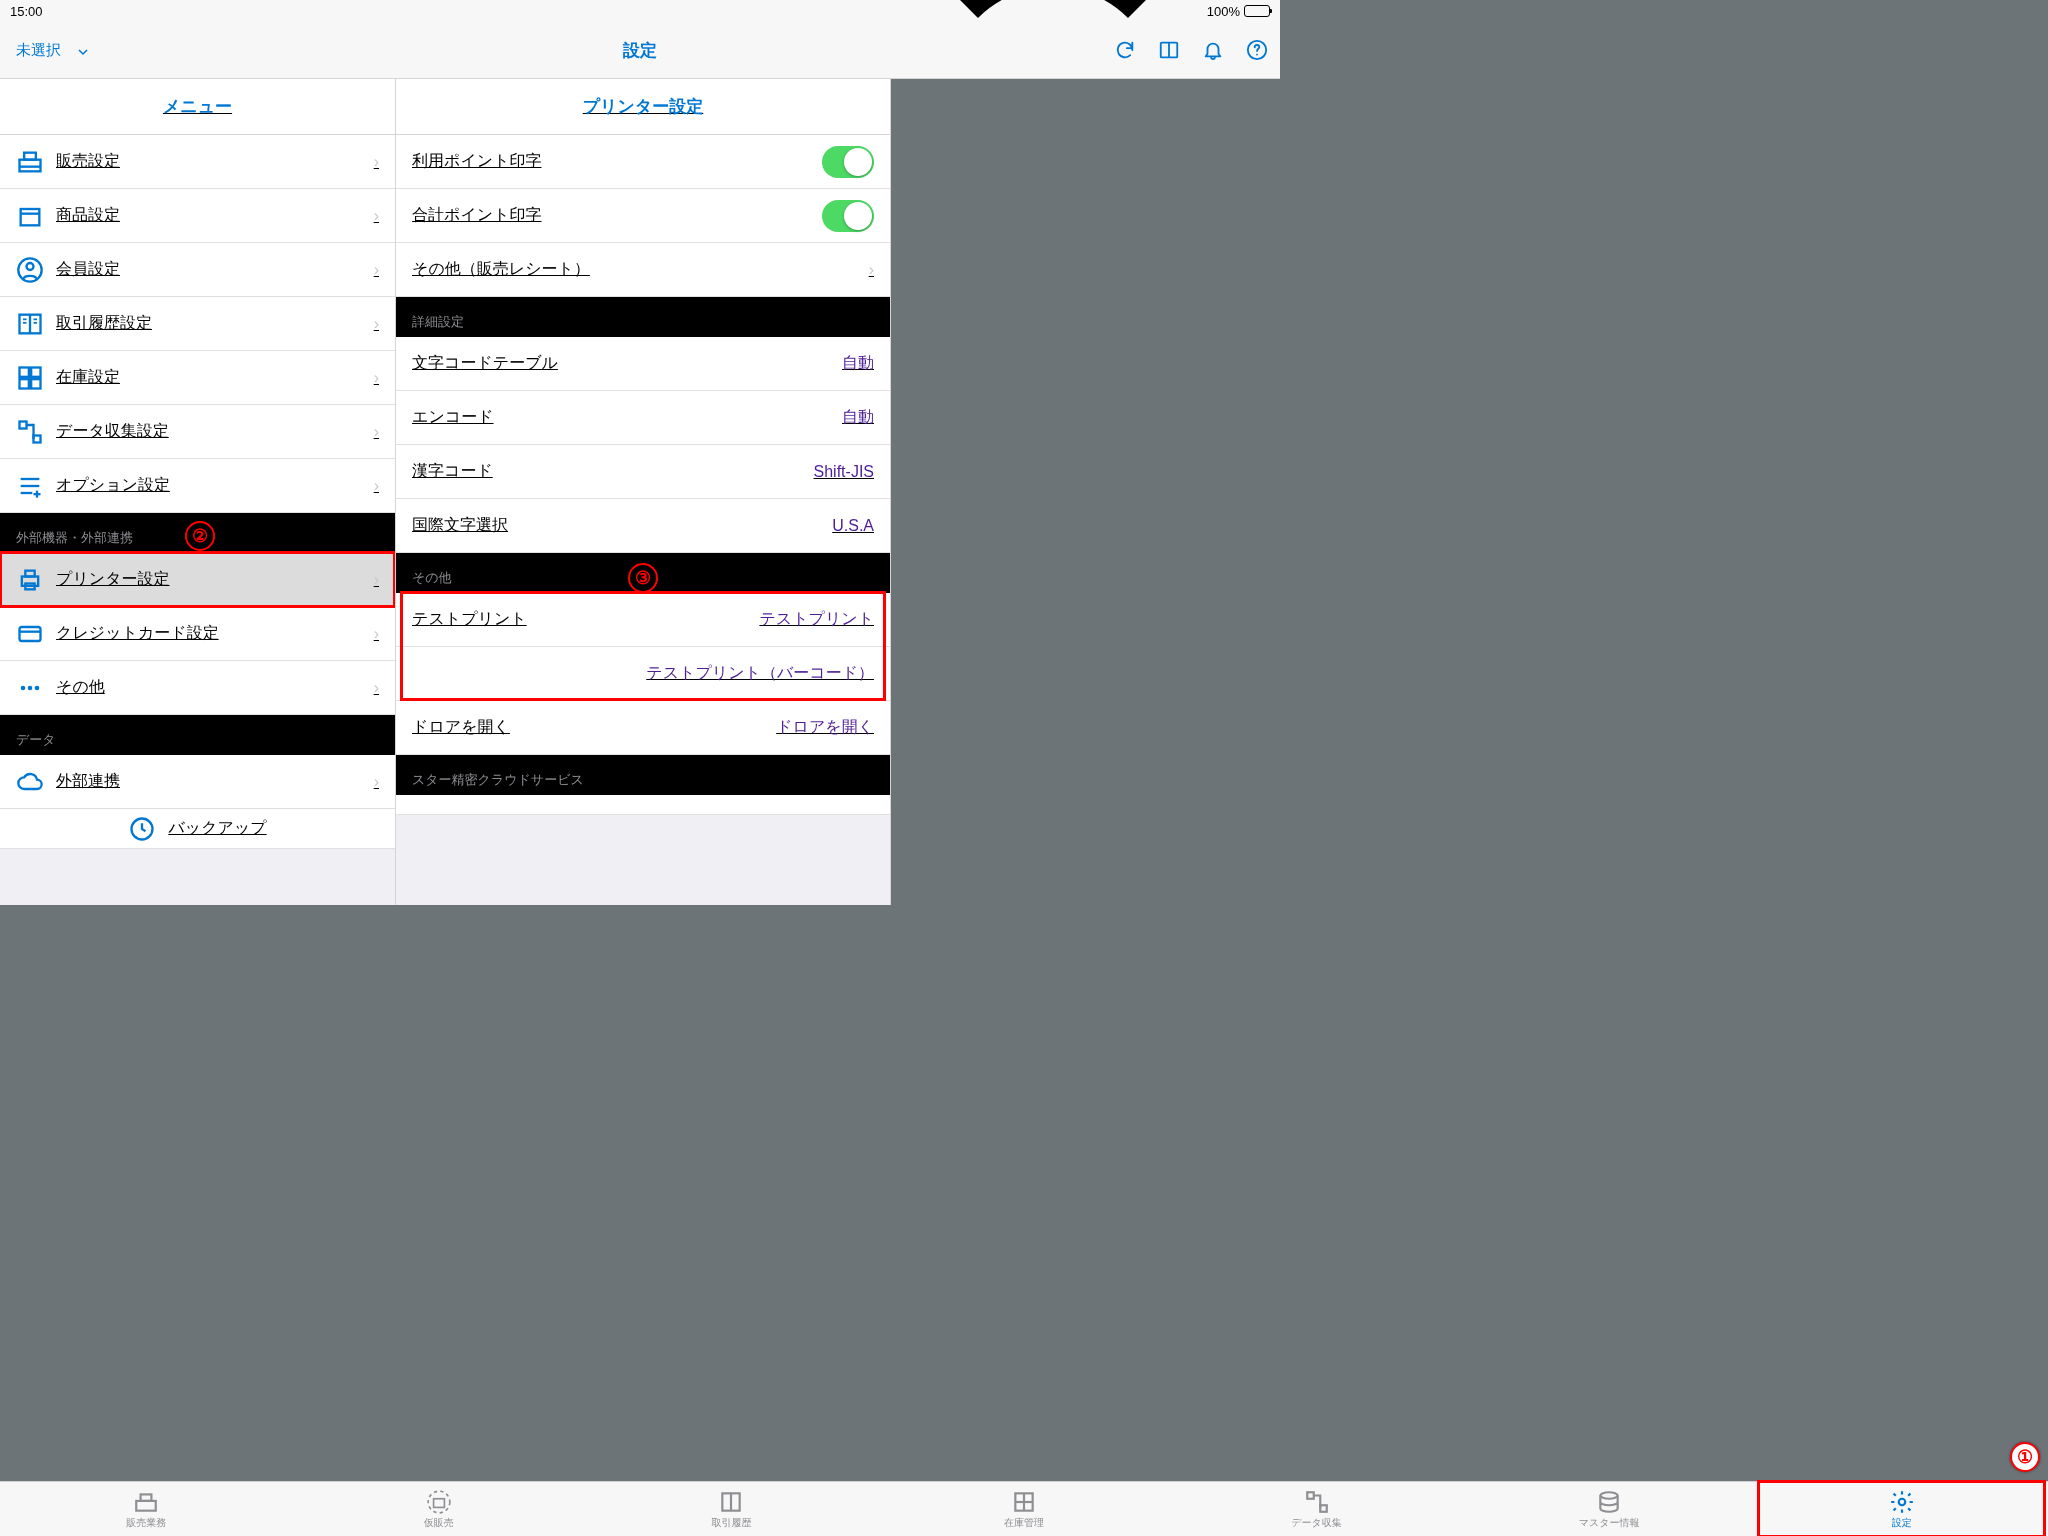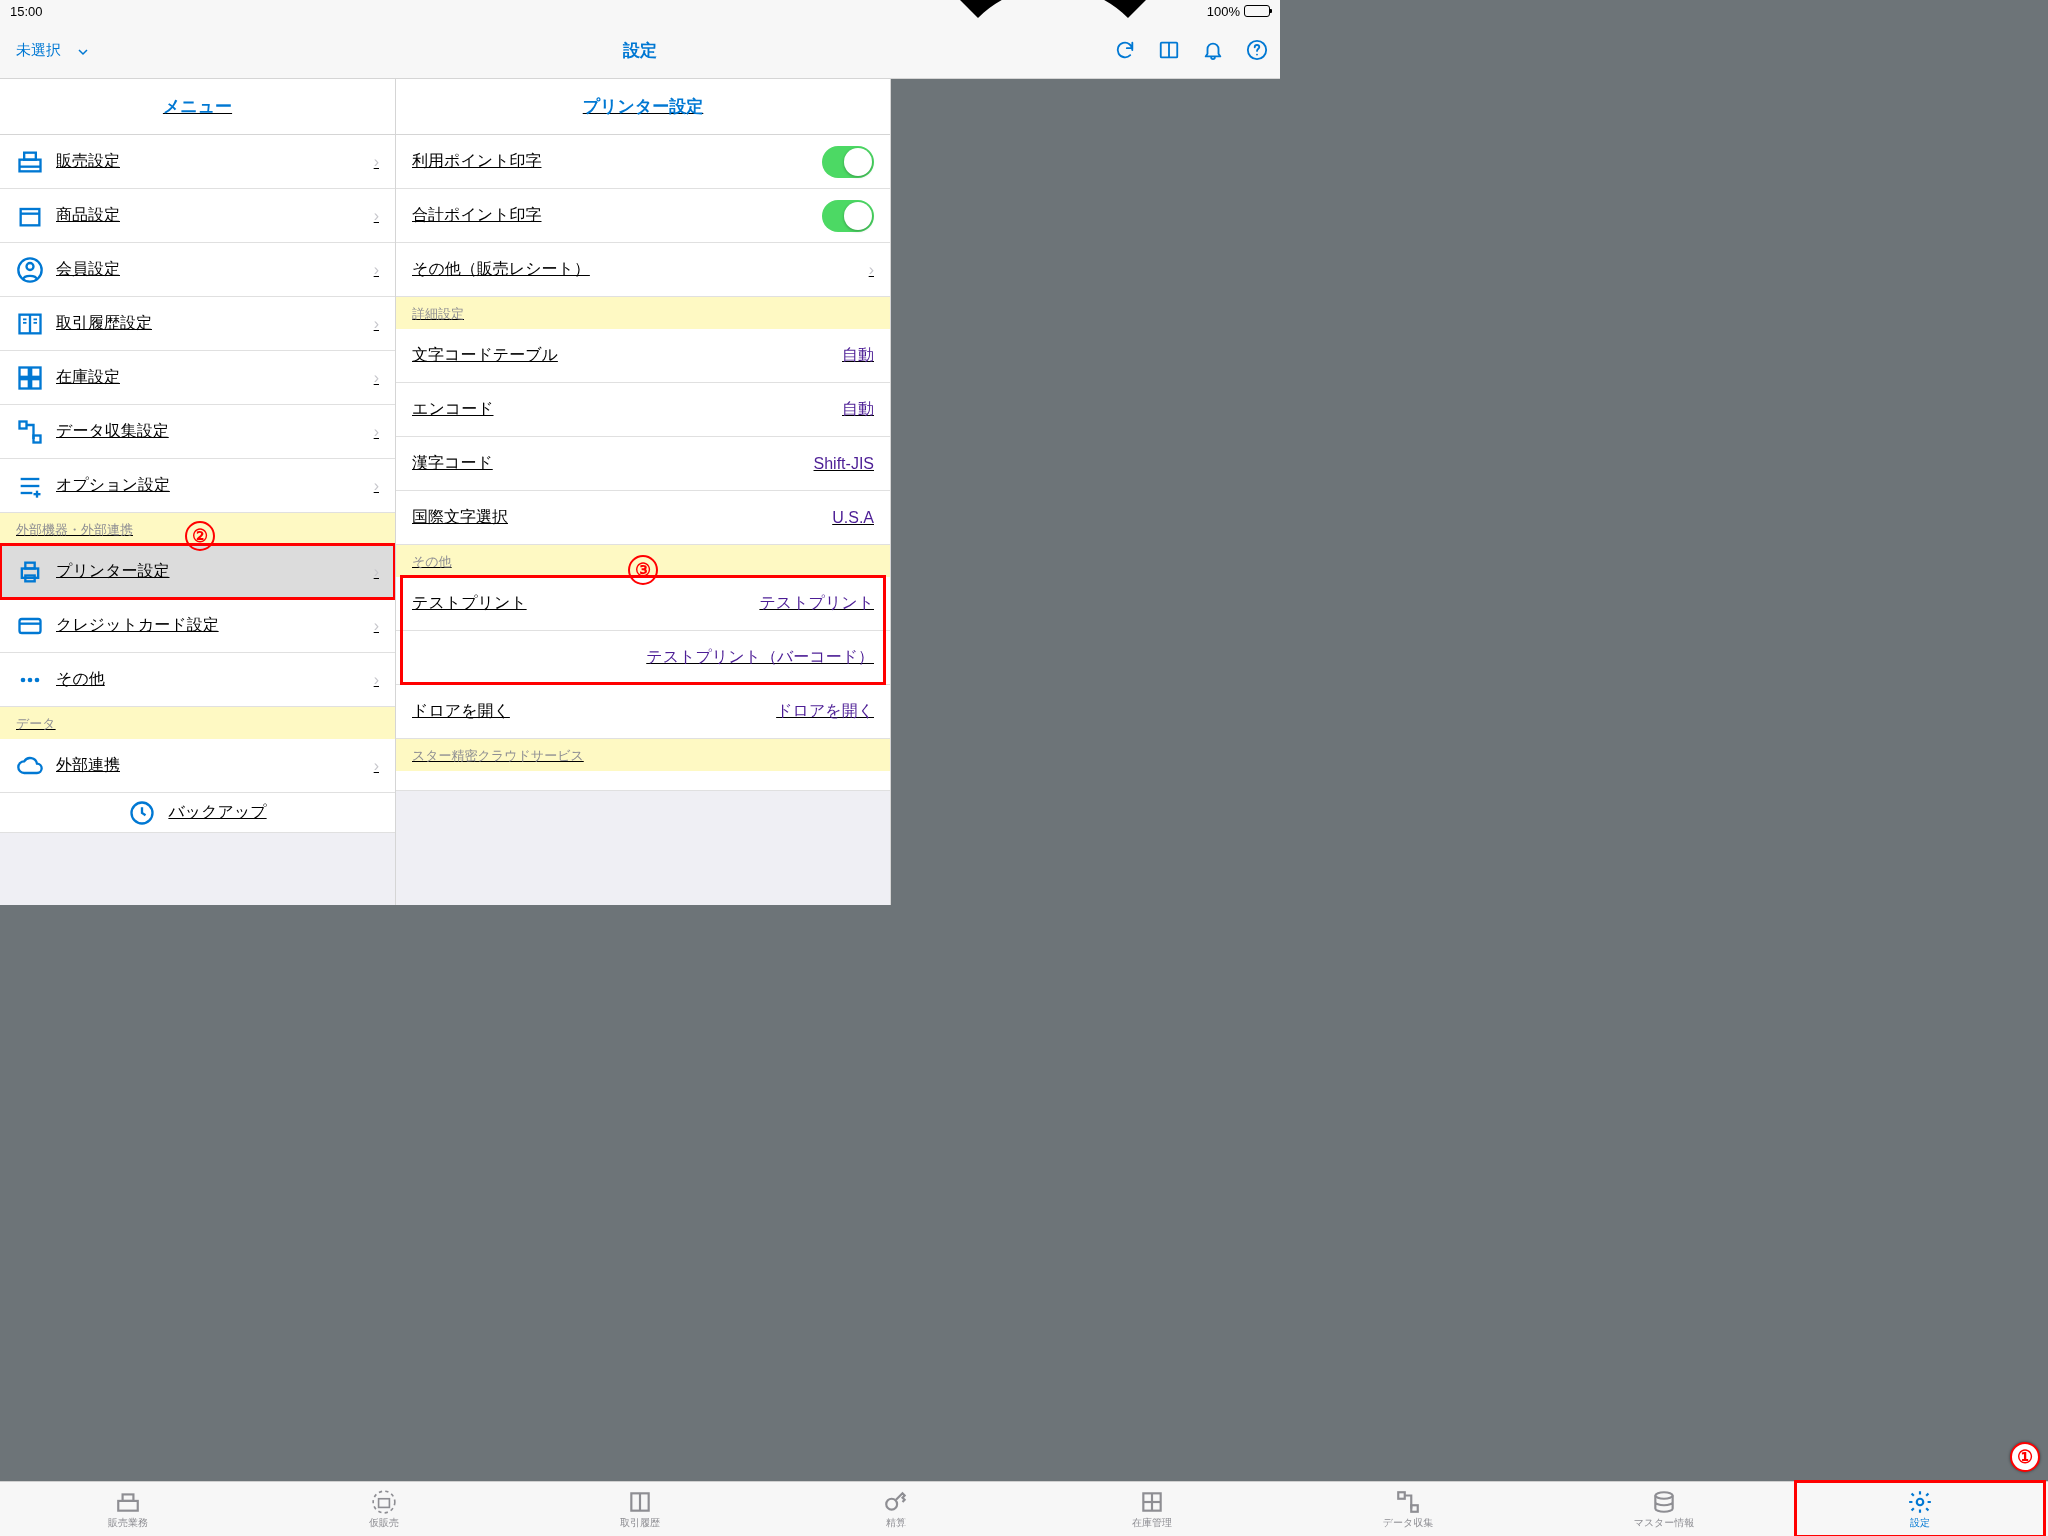--- a/index.html
+++ b/index.html
@@ -26,21 +26,21 @@
 .col-mid { width: 495px; border-right: 1px solid #d5d5d5; }
 .col-right { flex: 1; background: #6d7478; }
 
 .col-header { height: 56px; background: #fff; display: flex; align-items: center; justify-content: center; color: #0078d3; font-size: 17px; font-weight: 600; border-bottom: 1px solid #d5d5d5; }
 
 .cell { height: 54px; background: #fff; border-bottom: 1px solid #e0e0e0; display: flex; align-items: center; padding: 0 16px; font-size: 16px; color: #000; position: relative; }
 .cell .ic { width: 28px; height: 28px; margin-right: 12px; color: #0078d3; display: flex; align-items: center; justify-content: center; flex-shrink: 0; }
 .cell .chev { margin-left: auto; color: #c7c7cc; }
 .cell .value { margin-left: auto; color: #4c1d95; font-size: 16px; }
 .cell.selected { background: #dcdcdc; }
-.section-h { height: 32px; display: flex; align-items: flex-end; padding: 0 16px 6px; font-size: 13px; color: #8e8e93; background: #fef9c3; position: relative; }
+.section-h { height: 40px; display: flex; align-items: flex-end; padding: 0 16px 6px; font-size: 13px; color: #8e8e93; background: #000000; position: relative; }
 
 .toggle { width: 52px; height: 32px; border-radius: 16px; background: #4cd964; position: relative; margin-left: auto; }
 .toggle::after { content: ""; width: 28px; height: 28px; border-radius: 50%; background: #fff; position: absolute; top: 2px; right: 2px; box-shadow: 0 1px 3px rgba(0,0,0,.3); }
 
 
 .callout { position: absolute; width: 30px; height: 30px; border: 2px solid #ff0000; border-radius: 50%; color: #ff0000; font-size: 18px; font-weight: 700; display: flex; align-items: center; justify-content: center; background: rgba(255,255,255,0); pointer-events: none; z-index: 10; }
 .redbox { position: absolute; border: 3px solid #ff0000; pointer-events: none; z-index: 9; }
 
 
 .tabbar { position: absolute; bottom: 0; left: 0; right: 0; height: 55px; background: #f7f7f7; border-top: 1px solid #d0d0d0; display: flex; }
@@ -338,29 +338,20 @@
         <svg viewBox="0 0 24 24">
           <rect x="4" y="4" width="16" height="16" stroke="#8e8e93" stroke-width="2" fill="none"></rect>
           <line x1="12" y1="4" x2="12" y2="20" stroke="#8e8e93" stroke-width="2"></line>
         </svg>
       </span>
     <span>取引履歴</span>
   </div>
   <div class="tab">
     <span class="ic">
         <svg viewBox="0 0 24 24">
-          <circle cx="8" cy="14" r="5" stroke="#8e8e93" stroke-width="2" fill="none"></circle>
-          <path d="M12 10l6-6 2 2-2 2 2 2-2 2" stroke="#8e8e93" stroke-width="2" fill="none"></path>
-        </svg>
-      </span>
-    <span>精算</span>
-  </div>
-  <div class="tab">
-    <span class="ic">
-        <svg viewBox="0 0 24 24">
           <rect x="4" y="4" width="16" height="16" stroke="#8e8e93" stroke-width="2" fill="none"></rect>
           <line x1="4" y1="12" x2="20" y2="12" stroke="#8e8e93" stroke-width="2"></line>
           <line x1="12" y1="4" x2="12" y2="20" stroke="#8e8e93" stroke-width="2"></line>
         </svg>
       </span>
     <span>在庫管理</span>
   </div>
   <div class="tab">
     <span class="ic">
         <svg viewBox="0 0 24 24">

